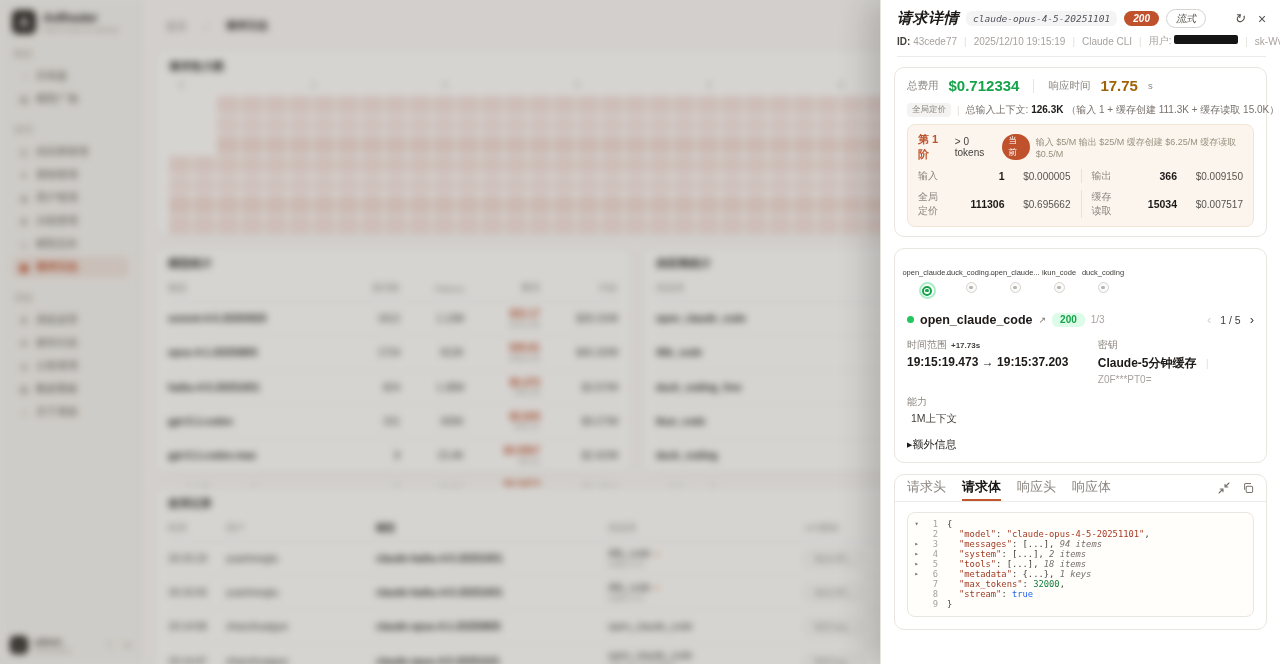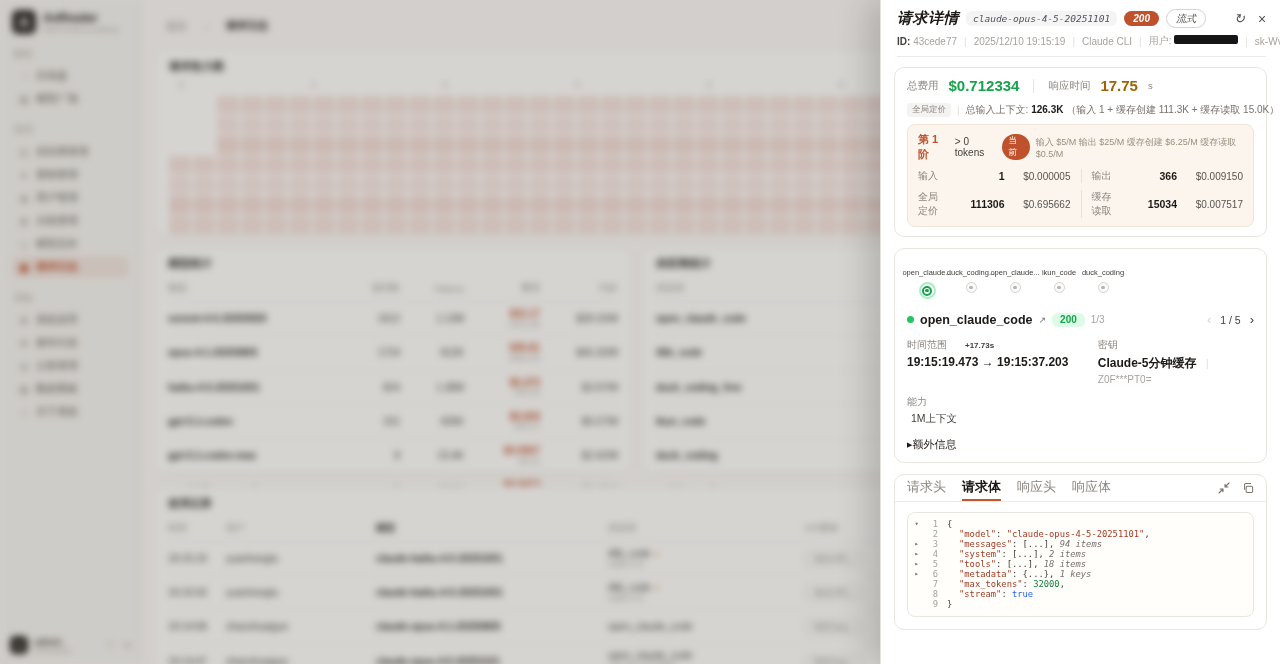--- a/index.html
+++ b/index.html
@@ -121,21 +121,21 @@
   .dot-a3 { width:3.5px; height:3.5px; background:#16a34a; border-radius:50%; }
   .sel-row { margin-top:13px; display:flex; align-items:center; gap:6px; }
   .gdot { width:7px; height:7px; border-radius:50%; background:#22c55e; }
   .sel-name { font-size:12.5px; font-weight:bold; color:#1c1917; }
   .ext { font-size:9px; color:#78716c; }
   .badge-green { background:#dcfce7; color:#16a34a; font-weight:bold; font-size:10px; padding:1.5px 8px; border-radius:6px; }
   .attempt { font-size:10px; color:#a8a29e; }
   .pager { margin-left:auto; display:flex; align-items:center; gap:9px; font-size:10.5px; color:#3f3c38; }
   .pg-prev { color:#d6d3d1; font-size:13px; } .pg-next { color:#3f3c38; font-size:13px; }
   .sel-grid { margin-top:11px; display:grid; grid-template-columns:55% 45%; }
-  .fld-lab { font-size:10px; color:#8b8680; display:flex; align-items:baseline; gap:18px; }
+  .fld-lab { font-size:10px; color:#8b8680; display:flex; align-items:baseline; gap:4px; }
   .fld-delta { font-size:8px; color:#44403c; font-weight:bold; }
   .fld-val { margin-top:3px; font-size:12px; font-weight:bold; color:#1c1917; }
   .key-extra { font-size:10px; color:#a8a29e; font-weight:normal; margin-left:6px; }
   .cap-wrap { margin-top:9px; }
   .cap-val { margin-top:3px; font-size:10.5px; color:#44403c; padding-left:4px; }
   .extra-row { margin-top:11px; display:flex; align-items:center; gap:0; font-size:11px; color:#27241f; }
   .tri { font-size:7px; color:#1c1917; }
 
   
   .c3 { padding:0; }

